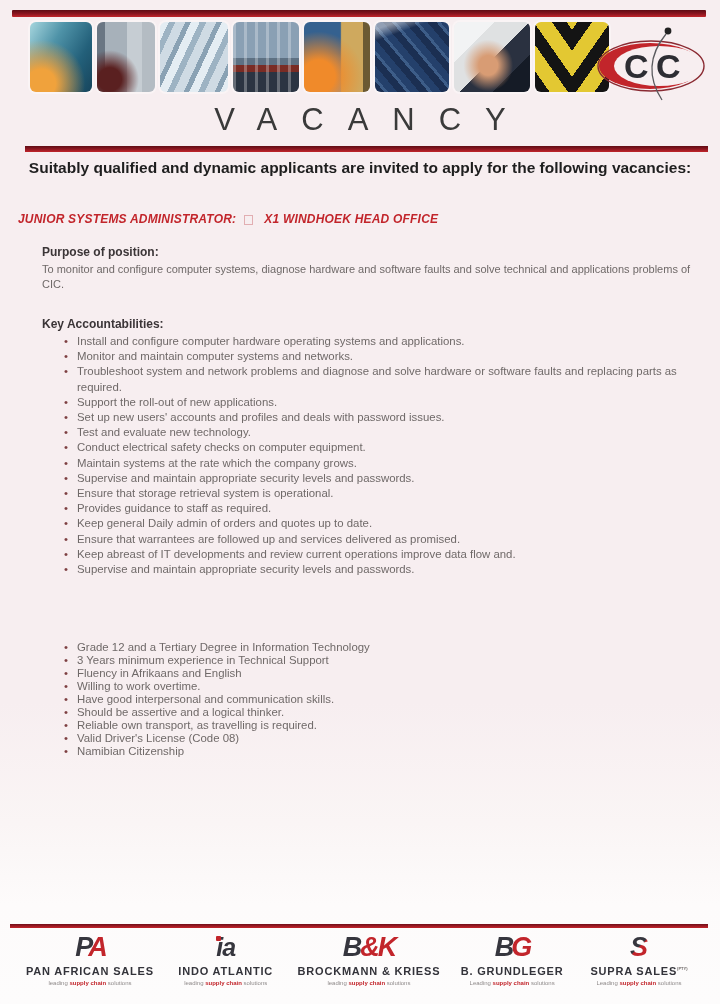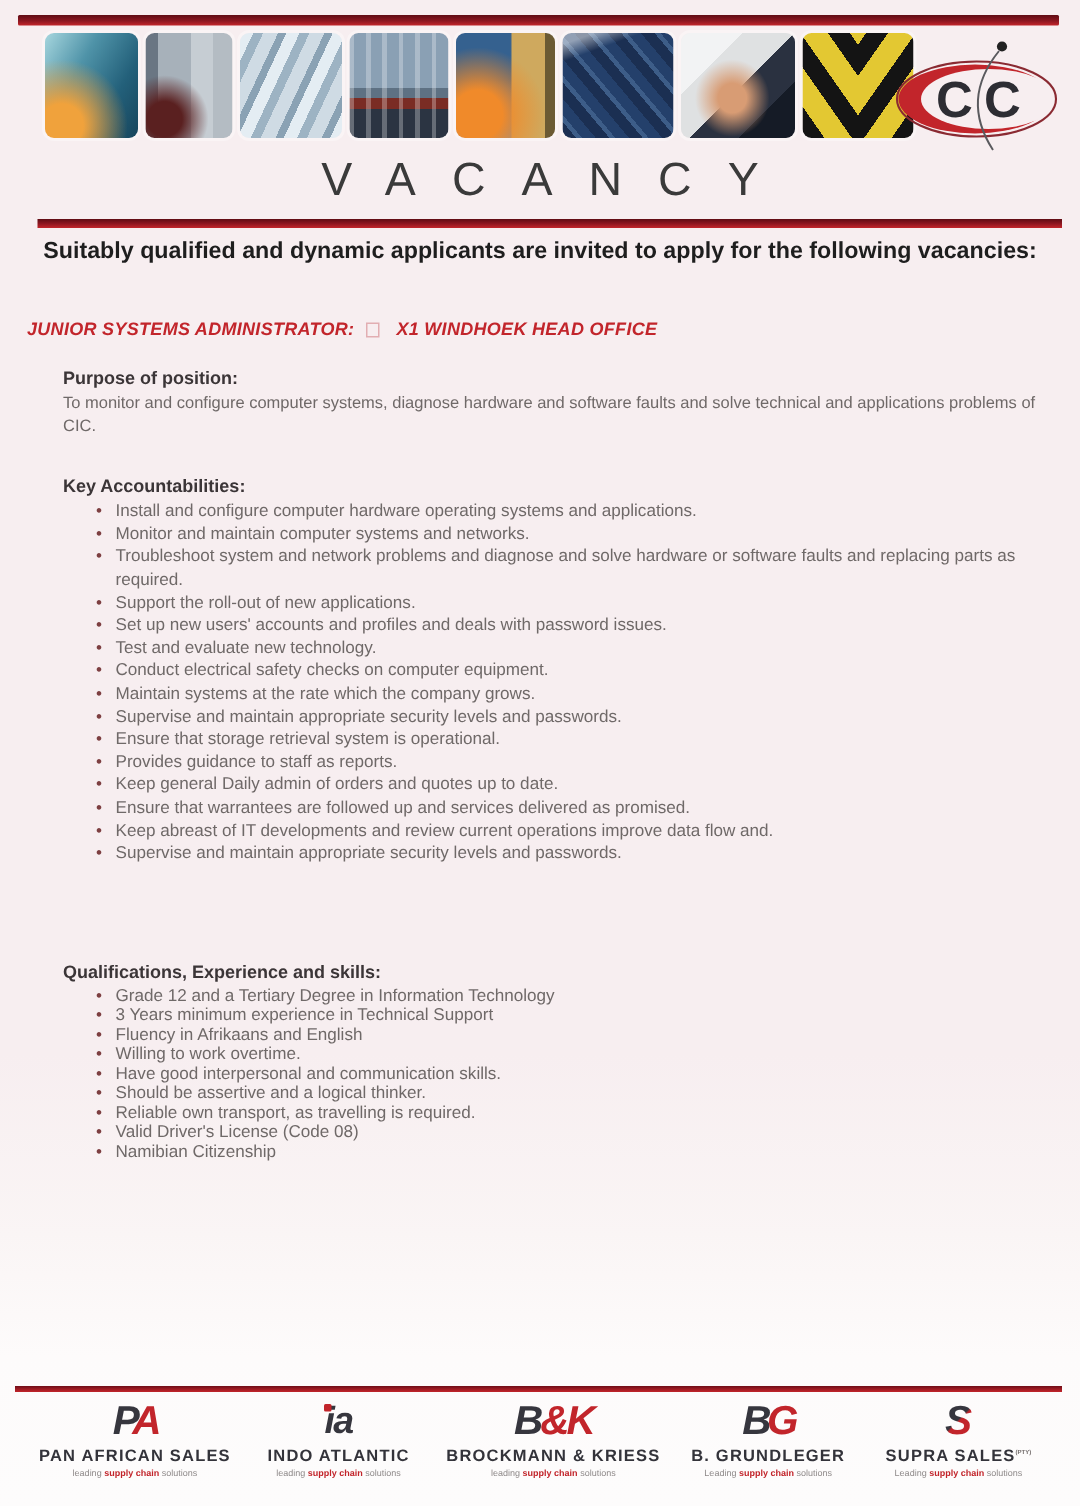--- a/index.html
+++ b/index.html
@@ -133,30 +133,29 @@
       <li>Install and configure computer hardware operating systems and applications.</li>
       <li>Monitor and maintain computer systems and networks.</li>
       <li>Troubleshoot system and network problems and diagnose and solve hardware or software faults and replacing parts as required.</li>
       <li>Support the roll-out of new applications.</li>
       <li>Set up new users' accounts and profiles and deals with password issues.</li>
       <li>Test and evaluate new technology.</li>
       <li>Conduct electrical safety checks on computer equipment.</li>
       <li>Maintain systems at the rate which the company grows.</li>
       <li>Supervise and maintain appropriate security levels and passwords.</li>
       <li>Ensure that storage retrieval system is operational.</li>
-      <li>Provides guidance to staff as reports.</li>
+      <li>Provides guidance to staff as required.</li>
       <li>Keep general Daily admin of orders and quotes up to date.</li>
       <li>Ensure that warrantees are followed up and services delivered as promised.</li>
       <li>Keep abreast of IT developments and review current operations improve data flow and.</li>
       <li>Supervise and maintain appropriate security levels and passwords.</li>
     </ul>
   </div>
 
   <div class="section" style="top:641px;">
-    <p class="sec-label">Qualifications, Experience and skills:</p>
     <ul class="bullets qual">
       <li>Grade 12 and a Tertiary Degree in Information Technology</li>
       <li>3 Years minimum experience in Technical Support</li>
       <li>Fluency in Afrikaans and English</li>
       <li>Willing to work overtime.</li>
       <li>Have good interpersonal and communication skills.</li>
       <li>Should be assertive and a logical thinker.</li>
       <li>Reliable own transport, as travelling is required.</li>
       <li>Valid Driver's License (Code 08)</li>
       <li>Namibian Citizenship</li>

